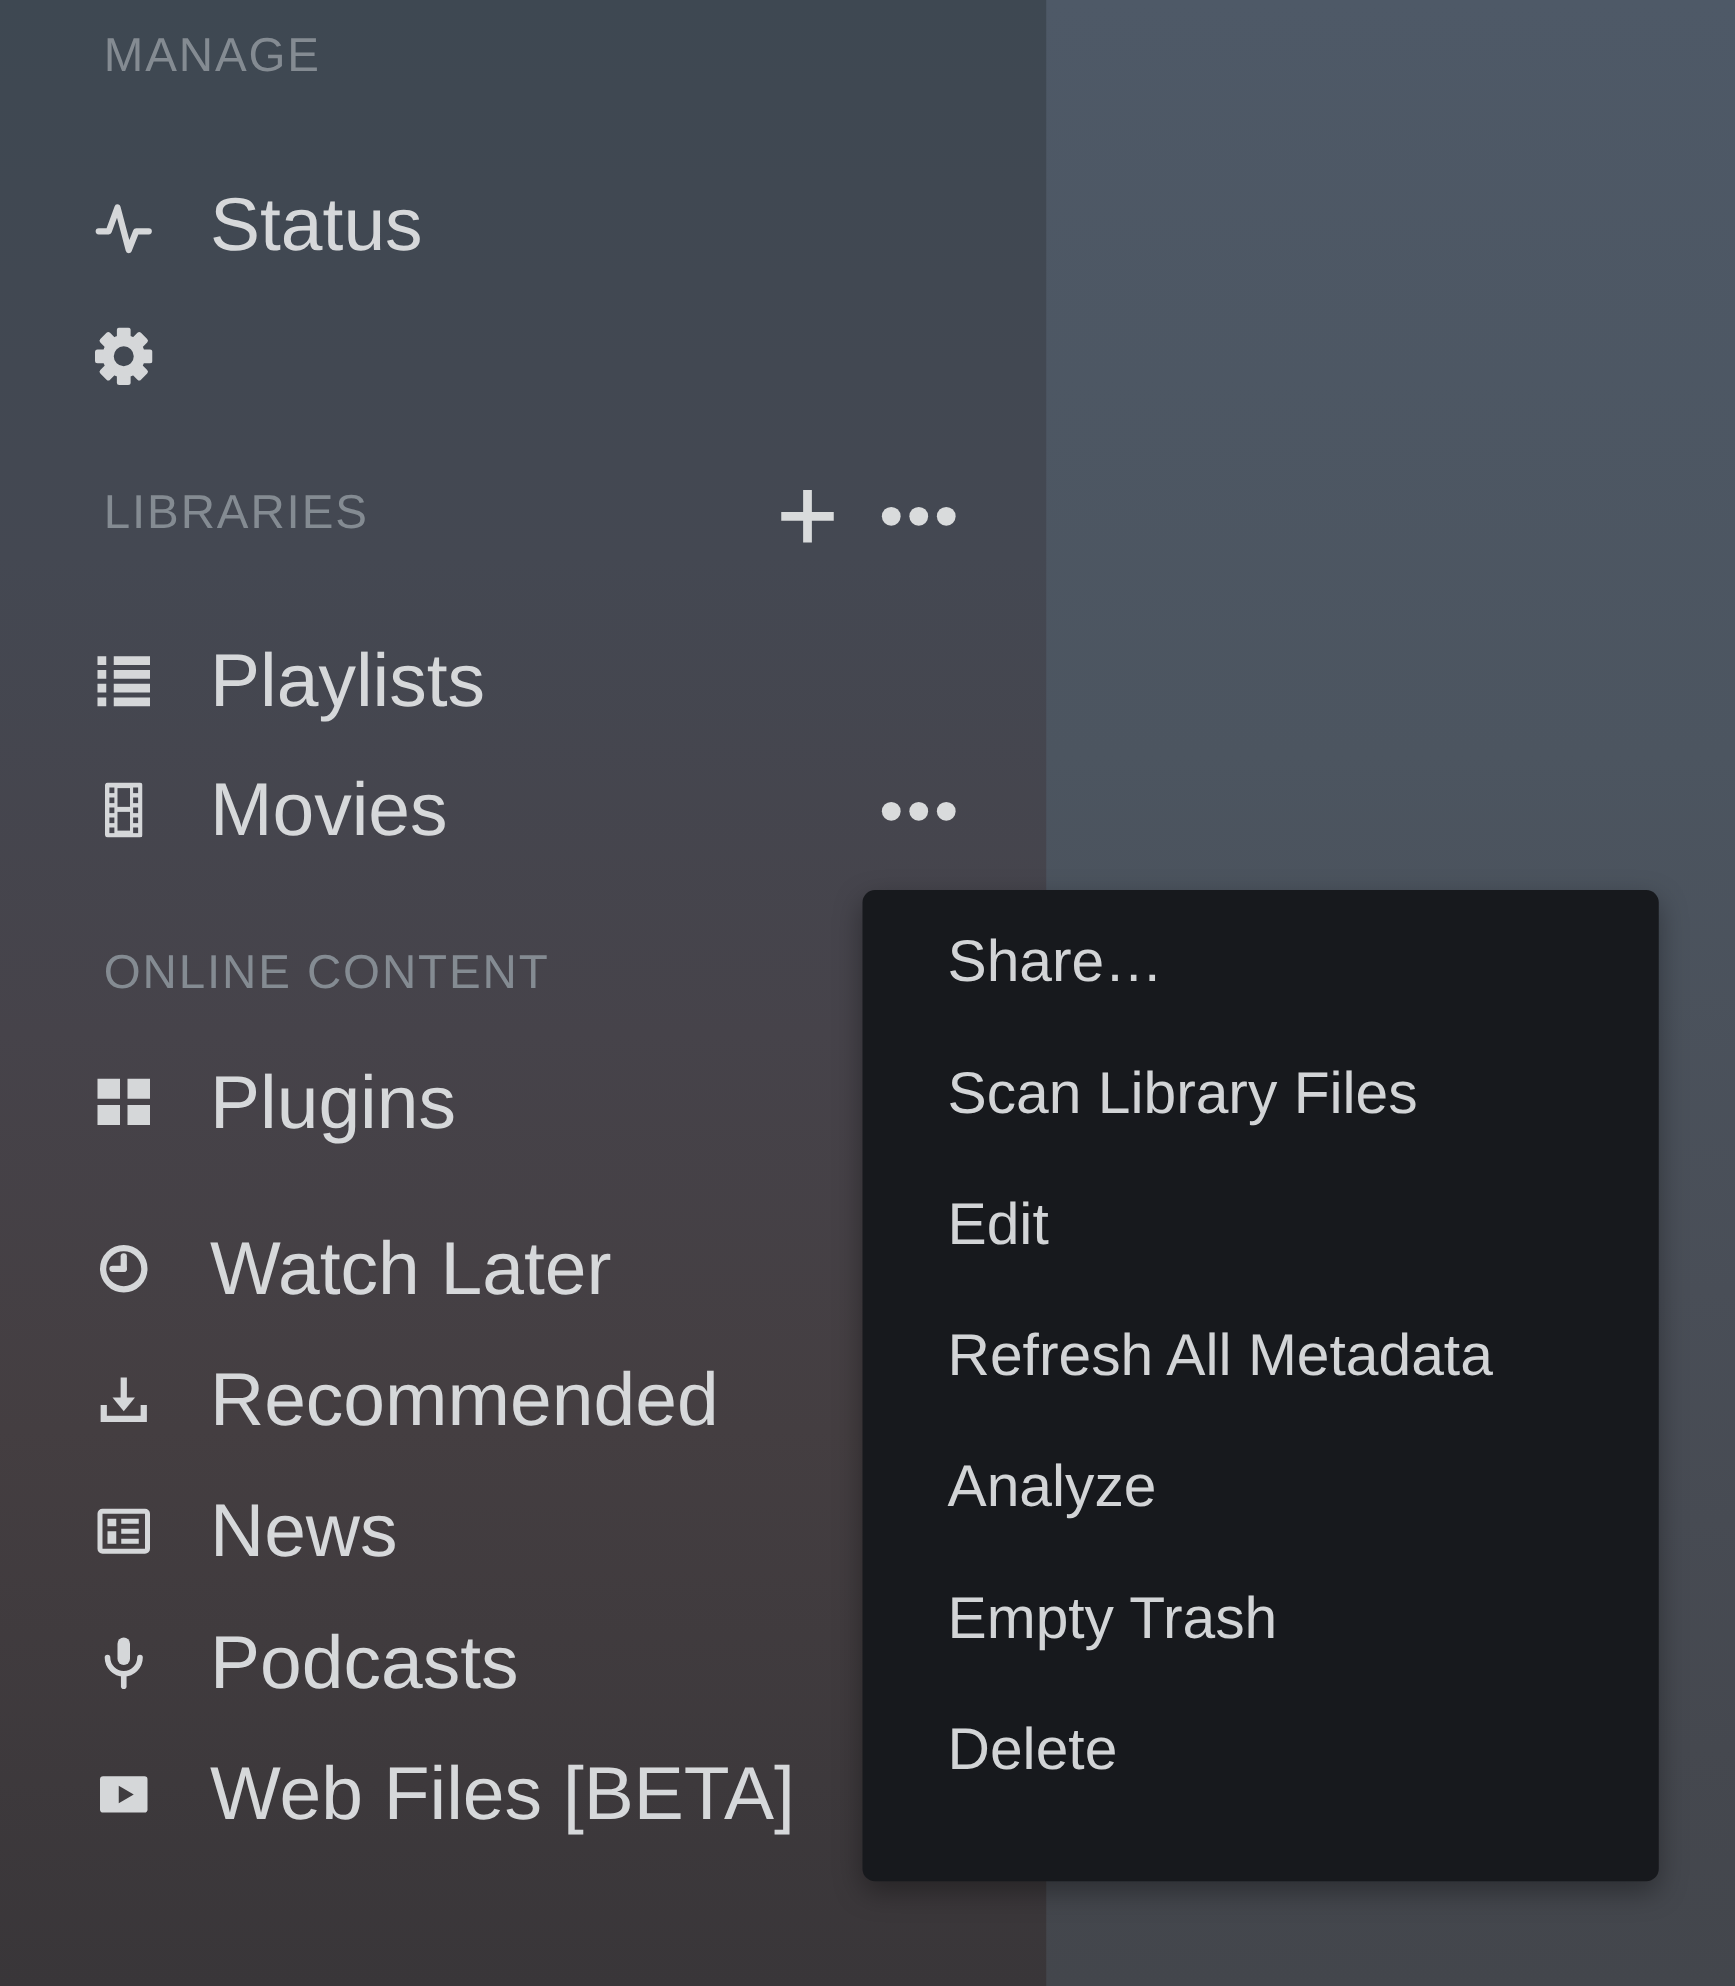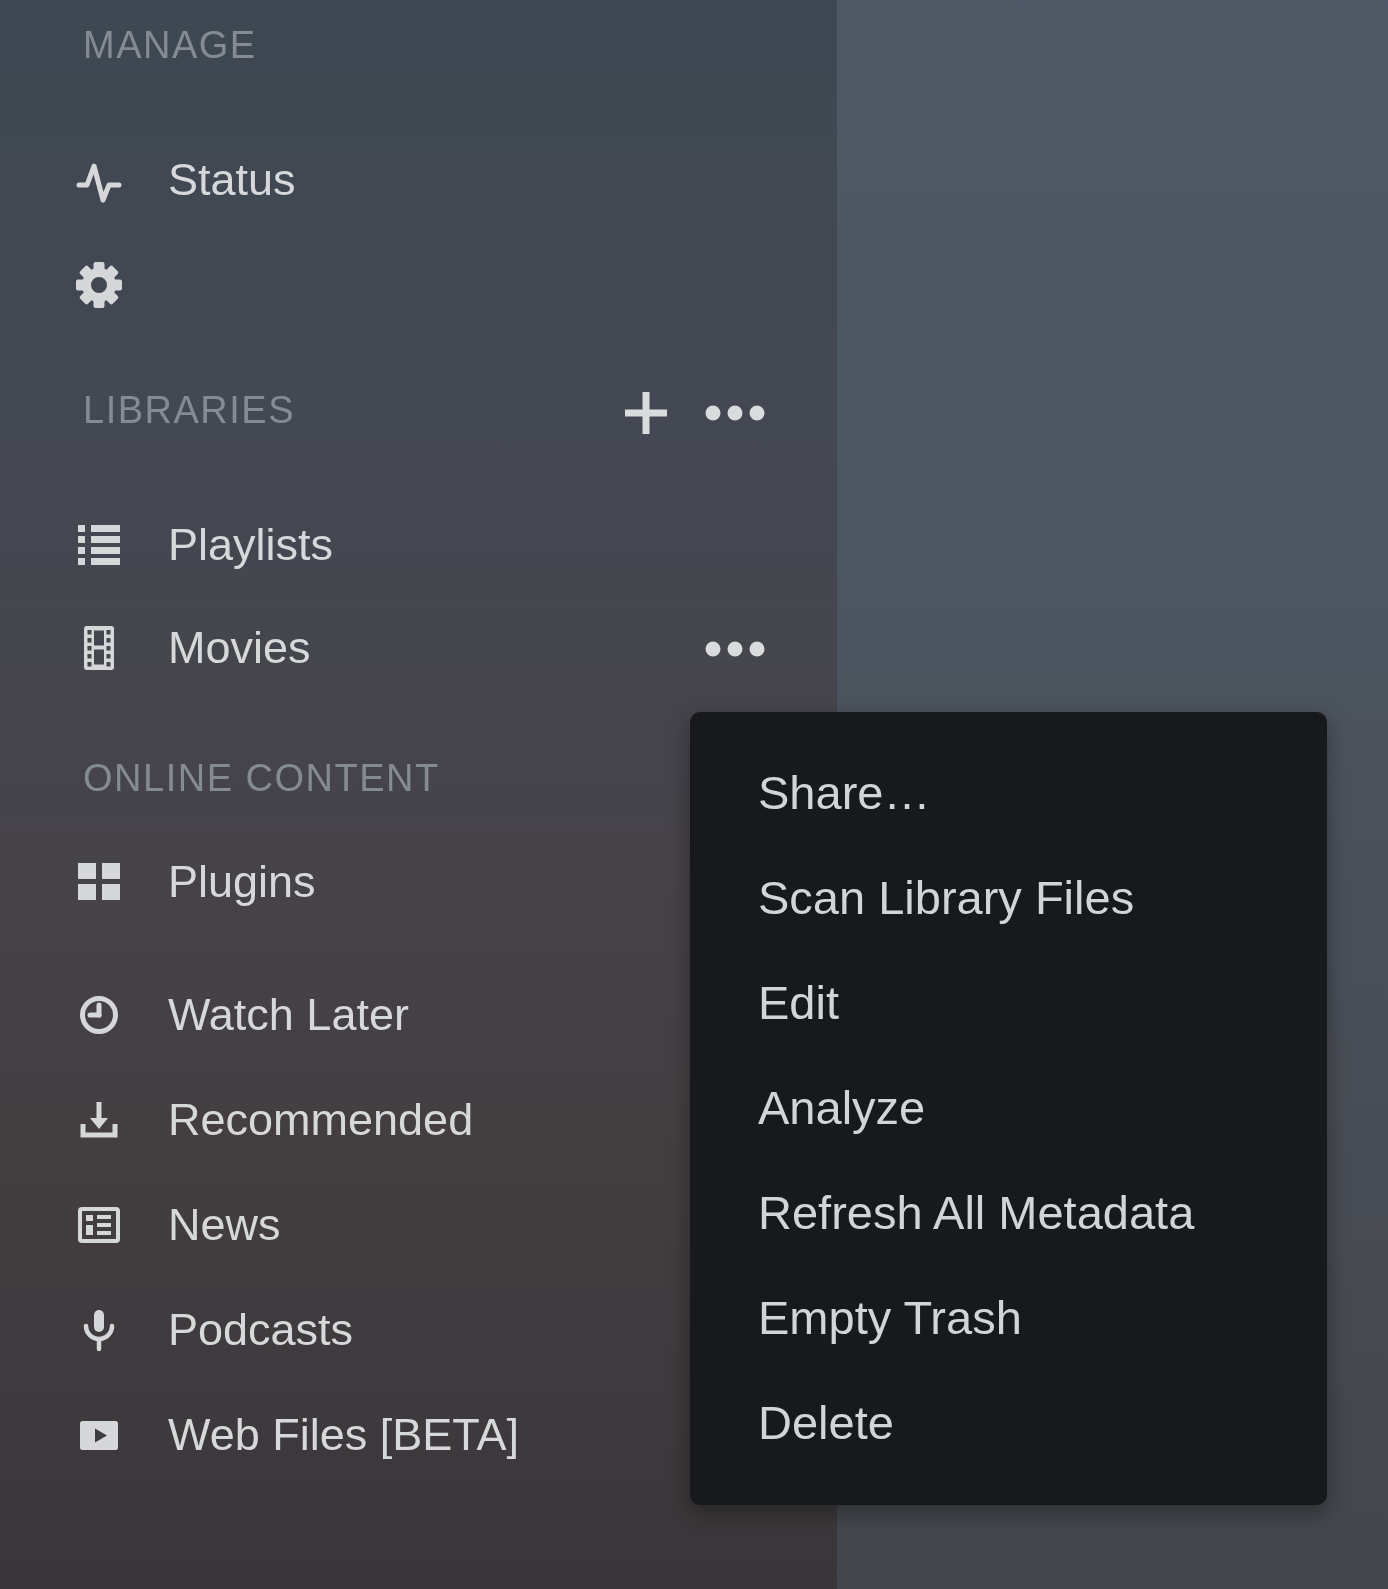--- a/index.html
+++ b/index.html
@@ -12,27 +12,27 @@
   .backdrop-left{position:absolute;left:0;top:0;width:837px;height:1589px;
     background:linear-gradient(180deg,#3e4852 0%,#444852 28%,#46434a 52%,#443e41 72%,#393639 100%);}
 
   .section-header{position:absolute;left:83px;height:52px;line-height:52px;
     font-size:38px;font-weight:400;letter-spacing:1.5px;color:#848b92;white-space:nowrap;}
 
   .nav-row{position:absolute;left:0;width:837px;height:104px;}
   .nav-icon{position:absolute;left:76px;top:29px;width:46px;height:46px;}
   .nav-icon svg{display:block;width:46px;height:46px;}
   .nav-label{position:absolute;left:168px;top:0;height:104px;line-height:104px;
-    font-size:45px;color:#d6d8da;white-space:nowrap;}
+    font-size:60px;color:#d6d8da;white-space:nowrap;}
 
   .icon-btn{position:absolute;width:48px;height:48px;cursor:pointer;}
   .icon-btn svg{display:block;width:48px;height:48px;}
 
   .context-menu{position:absolute;left:690px;top:712px;width:637px;height:793px;
-    box-sizing:border-box;padding:28px 0;background:#17191d;border-radius:10px;
+    box-sizing:border-box;padding:4px 0;background:#17191d;border-radius:10px;
     box-shadow:0 8px 22px rgba(0,0,0,0.35);}
   .menu-item{height:105px;line-height:105px;padding-left:68px;font-size:47px;
     color:#d2d4d6;white-space:nowrap;cursor:pointer;}
 </style>
 </head>
 <body>
 
 <div class="stage">
   <div class="backdrop-right"></div>
   <div class="backdrop-left"></div>
@@ -222,18 +222,18 @@
         <polygon points="19,16.5 19,30.5 31,23.5" fill="#3f3c3f"></polygon>
       </svg>
     </span>
     <span class="nav-label">Web Files [BETA]</span>
   </div>
 
   <div class="context-menu">
     <div class="menu-item">Share…</div>
     <div class="menu-item">Scan Library Files</div>
     <div class="menu-item">Edit</div>
+    <div class="menu-item">Refresh All Metadata</div>
     <div class="menu-item">Analyze</div>
-    <div class="menu-item">Refresh All Metadata</div>
     <div class="menu-item">Empty Trash</div>
     <div class="menu-item">Delete</div>
   </div>
 </div>
 
 </body></html>

